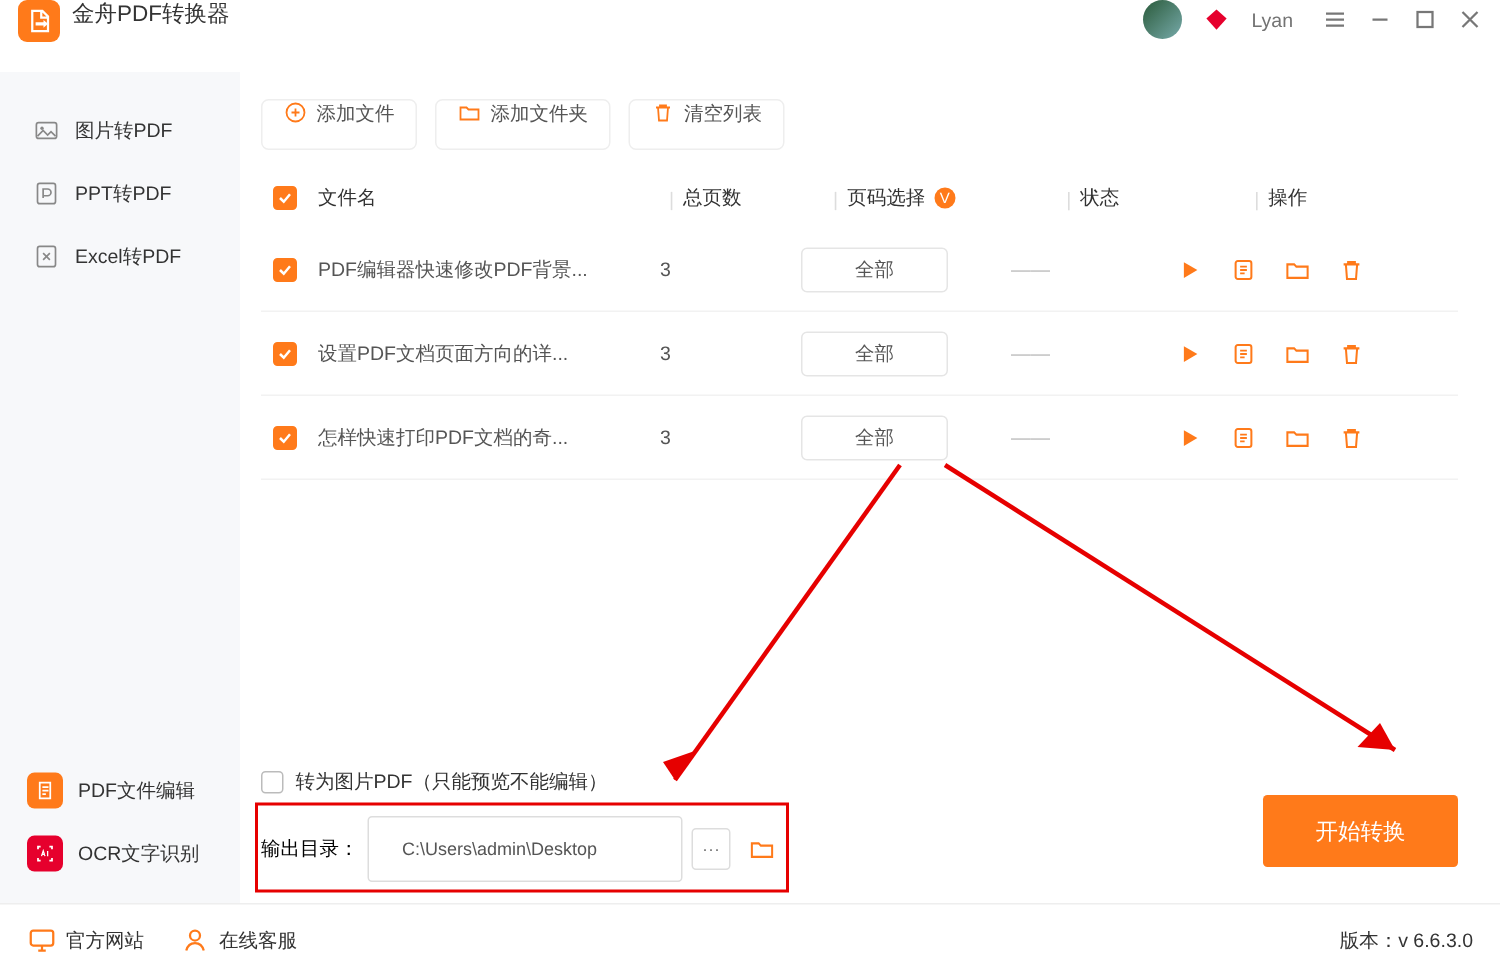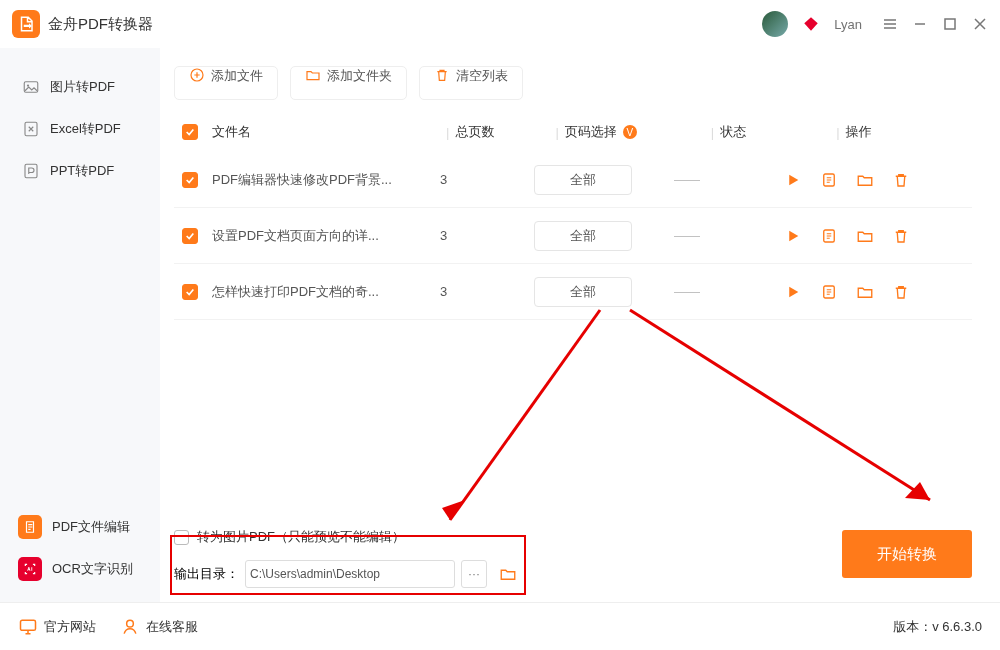--- a/index.html
+++ b/index.html
@@ -1,17 +1,17 @@
 <!DOCTYPE html>
 <html><head>
 <meta charset="utf-8">
 <style>
 *{box-sizing:border-box;margin:0;padding:0;font-family:"Microsoft YaHei",Arial,sans-serif;font-size:13px;color:#333}
 body{width:1000px;height:650px;background:#fff;overflow:hidden;position:relative}
-.titlebar{height:48px;display:flex;align-items:center;padding:0 12px}
+.titlebar{height:48px;display:flex;align-items:flex-start;padding:0 12px}
 .app-logo{width:28px;height:28px;background:#ff7a1a;border-radius:6px;display:flex;align-items:center;justify-content:center;margin-right:8px}
 .app-logo svg{width:18px;height:18px}
 .app-title{font-size:15px;font-weight:500}
 .titlebar-right{margin-left:auto;display:flex;align-items:center;gap:14px}
 .avatar{width:26px;height:26px;border-radius:50%;background:linear-gradient(135deg,#2a5a3a,#7aa)}
 .vip{width:18px;height:18px}
 .user-name{font-size:13px;color:#737373}
 .win-btns{display:flex;align-items:center;gap:14px;margin-left:6px}
 .win-icon{width:16px;height:16px;display:flex;align-items:center;justify-content:center;color:#777;cursor:pointer}
 .main{display:flex;height:554px}
@@ -46,21 +46,21 @@
 .r-sel{flex:0 0 140px}
 .sel-btn{width:98px;height:30px;border:1px solid #e5e5e5;border-radius:4px;background:#fff;cursor:pointer;color:#555}
 .r-status{flex:0 0 110px;color:#bbb}
 .r-ops{flex:1;display:flex;gap:18px;align-items:center}
 .op-icon{width:18px;height:18px;cursor:pointer;color:#ff7a1a}
 .bottom-area{margin-top:auto;padding-bottom:14px}
 .opt-row{display:flex;align-items:center;gap:8px;margin-bottom:14px;color:#777}
 .chk-empty{width:15px;height:15px;border:1.5px solid #bbb;border-radius:3px}
 .out-row{display:flex;align-items:center;gap:6px}
 .out-label{color:#000000}
-.out-input{width:210px;height:28px;border:1px solid #ddd;border-radius:3px;padding:0 4px;color:#555;font-size:12px}
+.out-input{width:210px;height:44px;border:1px solid #ddd;border-radius:3px;padding:0 22px;color:#555;font-size:12px}
 .dots-btn{width:26px;height:28px;border:1px solid #ddd;border-radius:3px;background:#fff;cursor:pointer;color:#777;font-size:12px}
 .folder-btn{width:22px;height:22px;color:#ff7a1a;cursor:pointer;display:flex;align-items:center;margin-left:6px}
 .convert-btn{position:absolute;right:28px;bottom:24px;width:130px;height:48px;background:#ff7a1a;color:#fff;border:none;border-radius:3px;font-size:15px;cursor:pointer}
 .statusbar{height:48px;border-top:1px solid #eee;display:flex;align-items:center;padding:0 18px;gap:24px;color:#666}
 .st-item{display:flex;align-items:center;gap:6px;cursor:pointer}
 .st-icon{width:20px;height:20px;color:#ff7a1a}
 .version{margin-left:auto;color:#888}
 .vbadge{width:14px;height:14px;border-radius:50%;background:#ff7a1a;color:#fff;font-size:10px;display:inline-flex;align-items:center;justify-content:center;margin-left:2px}
 .red-box{position:absolute;left:170px;top:535px;width:356px;height:60px;border:2px solid #e60000;pointer-events:none}
 .arrow{position:absolute;pointer-events:none}
@@ -114,30 +114,30 @@
       <svg class="nav-icon" viewBox="0 0 24 24">
           <rect x="3" y="5" width="18" height="14" rx="2" stroke="#888" stroke-width="1.5" fill="none"></rect>
           <circle cx="8" cy="10" r="1.5" fill="#888"></circle>
           <path d="M4 17l5-5 4 4 3-3 4 4" stroke="#888" stroke-width="1.5" fill="none"></path>
         </svg>
       <span class="nav-label">图片转PDF</span>
     </div>
     <div class="nav-item">
       <svg class="nav-icon" viewBox="0 0 24 24">
           <rect x="4" y="3" width="16" height="18" rx="2" stroke="#888" stroke-width="1.5" fill="none"></rect>
+          <path d="M9 16V8h4a3 3 0 010 6H9" stroke="#888" stroke-width="1.5" fill="none"></path>
+        </svg>
+      <span class="nav-label">PPT转PDF</span>
+    </div>
+    <div class="nav-item">
+      <svg class="nav-icon" viewBox="0 0 24 24">
+          <rect x="4" y="3" width="16" height="18" rx="2" stroke="#888" stroke-width="1.5" fill="none"></rect>
           <path d="M9 9l6 6M15 9l-6 6" stroke="#888" stroke-width="1.5"></path>
         </svg>
       <span class="nav-label">Excel转PDF</span>
-    </div>
-    <div class="nav-item">
-      <svg class="nav-icon" viewBox="0 0 24 24">
-          <rect x="4" y="3" width="16" height="18" rx="2" stroke="#888" stroke-width="1.5" fill="none"></rect>
-          <path d="M9 16V8h4a3 3 0 010 6H9" stroke="#888" stroke-width="1.5" fill="none"></path>
-        </svg>
-      <span class="nav-label">PPT转PDF</span>
     </div>
     <div class="sidebar-bottom">
       <div class="sb-item">
         <div class="sb-icon" style="background:#ff7a1a">
           <svg width="14" height="14" viewBox="0 0 24 24" fill="#fff">
               <path d="M6 3h12v18H6z M9 8h7M9 12h7M9 16h4" stroke="#fff" stroke-width="2" fill="none"></path>
             </svg>
         </div>
         <span>PDF文件编辑</span>
       </div>

